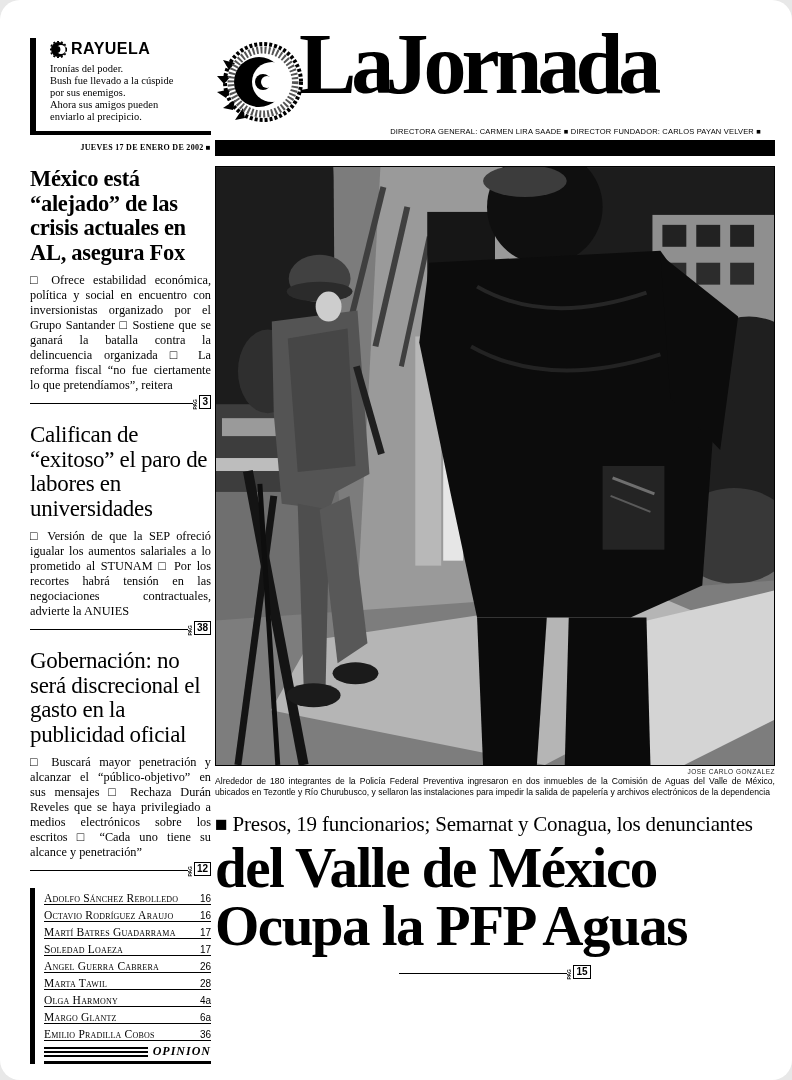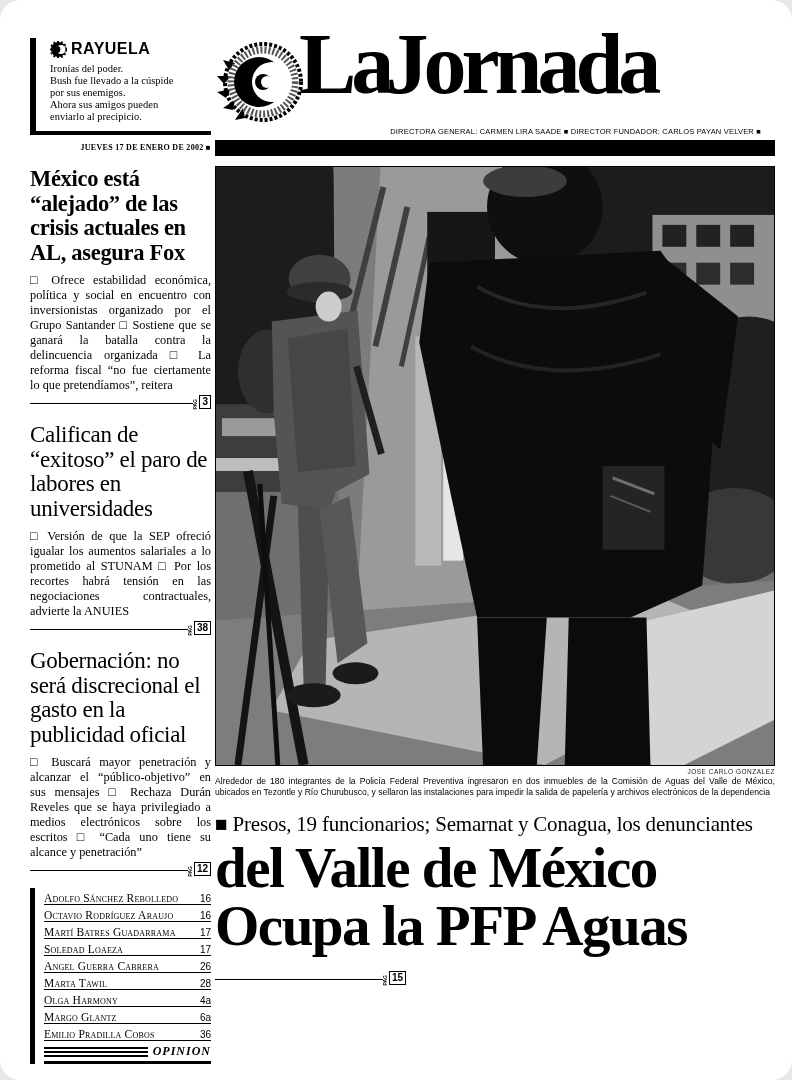--- a/index.html
+++ b/index.html
@@ -98,21 +98,21 @@
   .caption {
     margin-top:1px; font-family:"Liberation Sans", sans-serif;
     font-size:8.6px; line-height:10.6px; text-align:justify; color:#000;
   }
   .kicker { margin-top:15px; font-weight:normal; font-size:21px; letter-spacing:-.2px; }
   .main-hl {
     margin-top:2px; font-weight:bold; font-size:57px; line-height:58px;
     letter-spacing:-1.5px;
   }
   .subhead { margin-top:8px; font-size:21px; letter-spacing:-.2px; }
-  .main-mk-row { display:flex; justify-content:flex-start; align-items:flex-end; margin-top:16px; }
+  .main-mk-row { display:flex; justify-content:center; align-items:flex-end; margin-top:10px; }
   .main-mk-row .mk-rule { flex:0 0 168px; }
 </style>
 </head>
 <body>
 
 <div class="page">
 
   <div class="left-col">
 
     <div class="rayuela-box">

